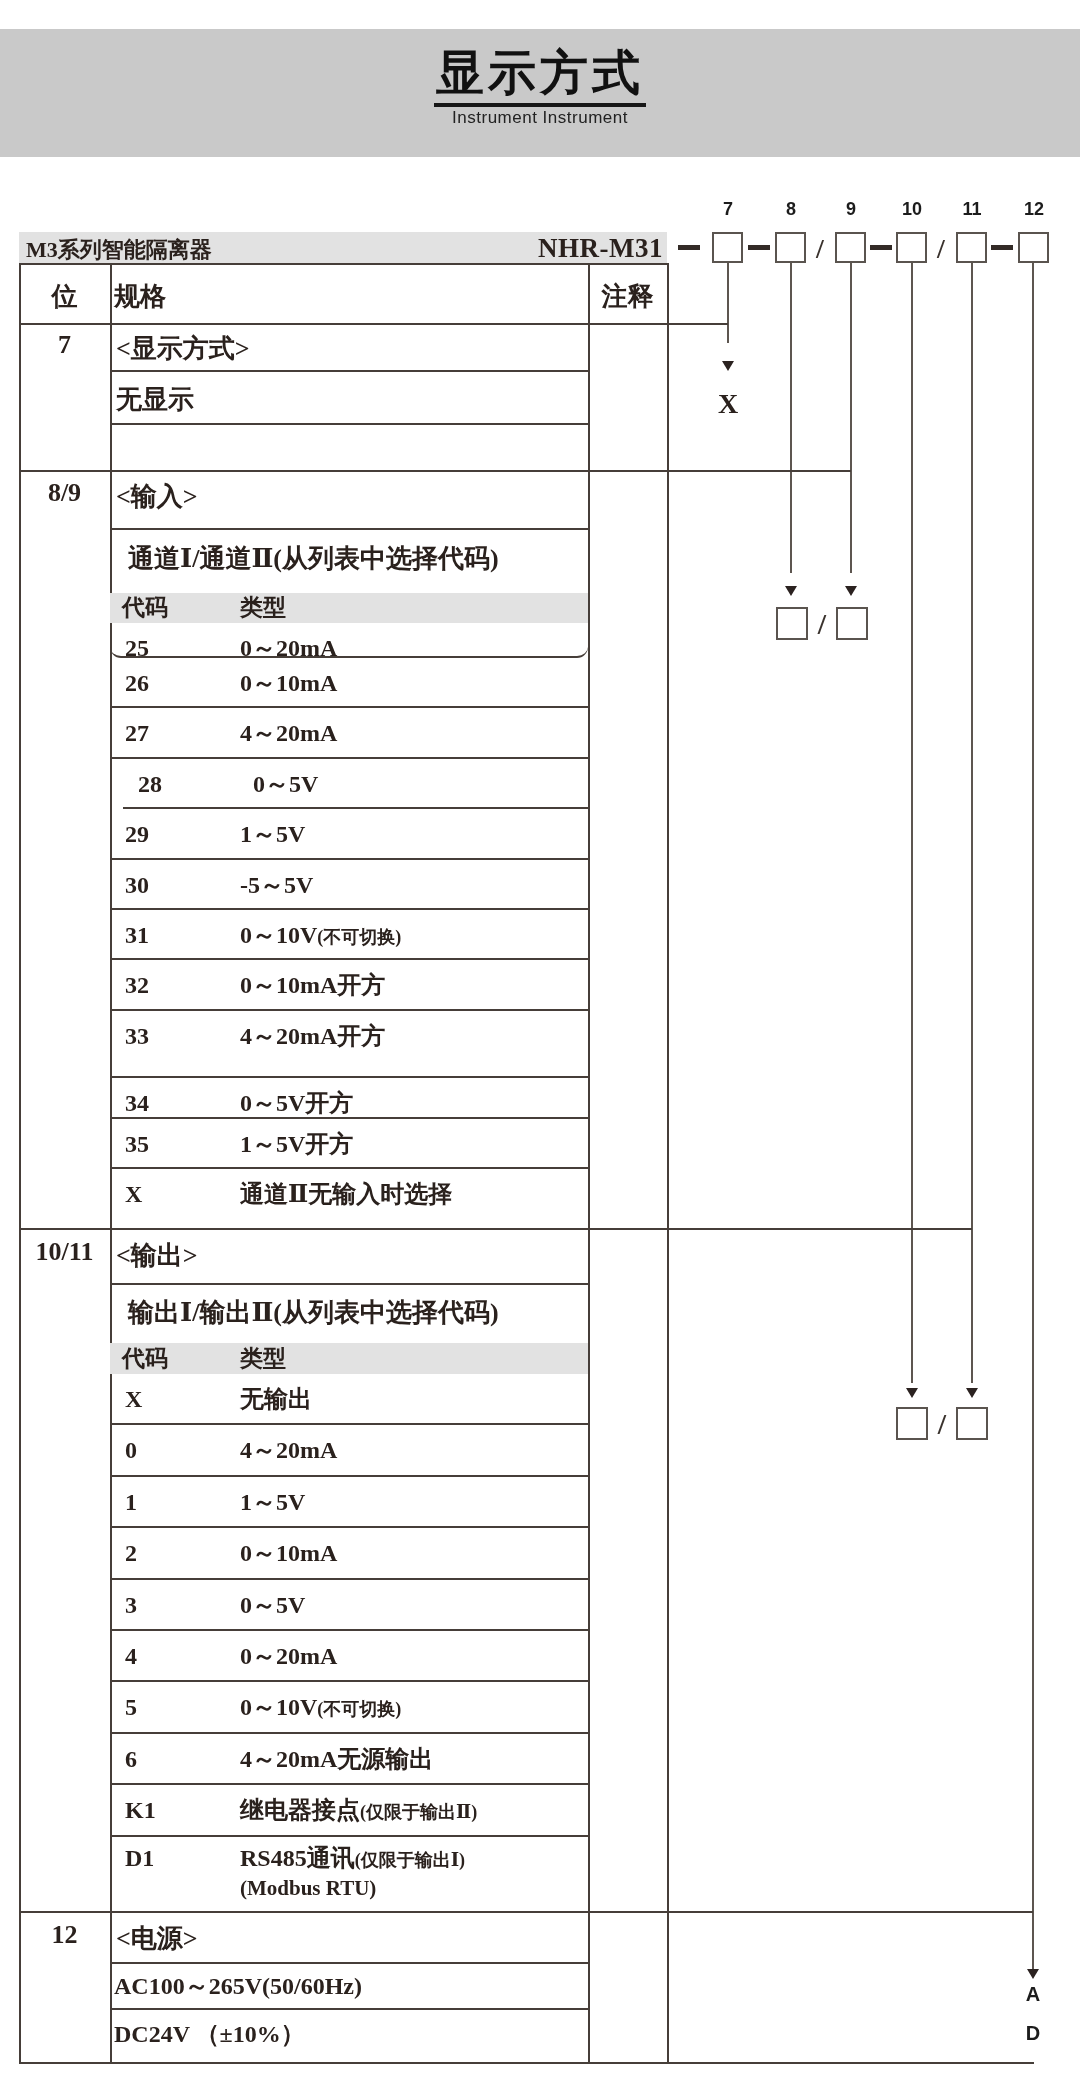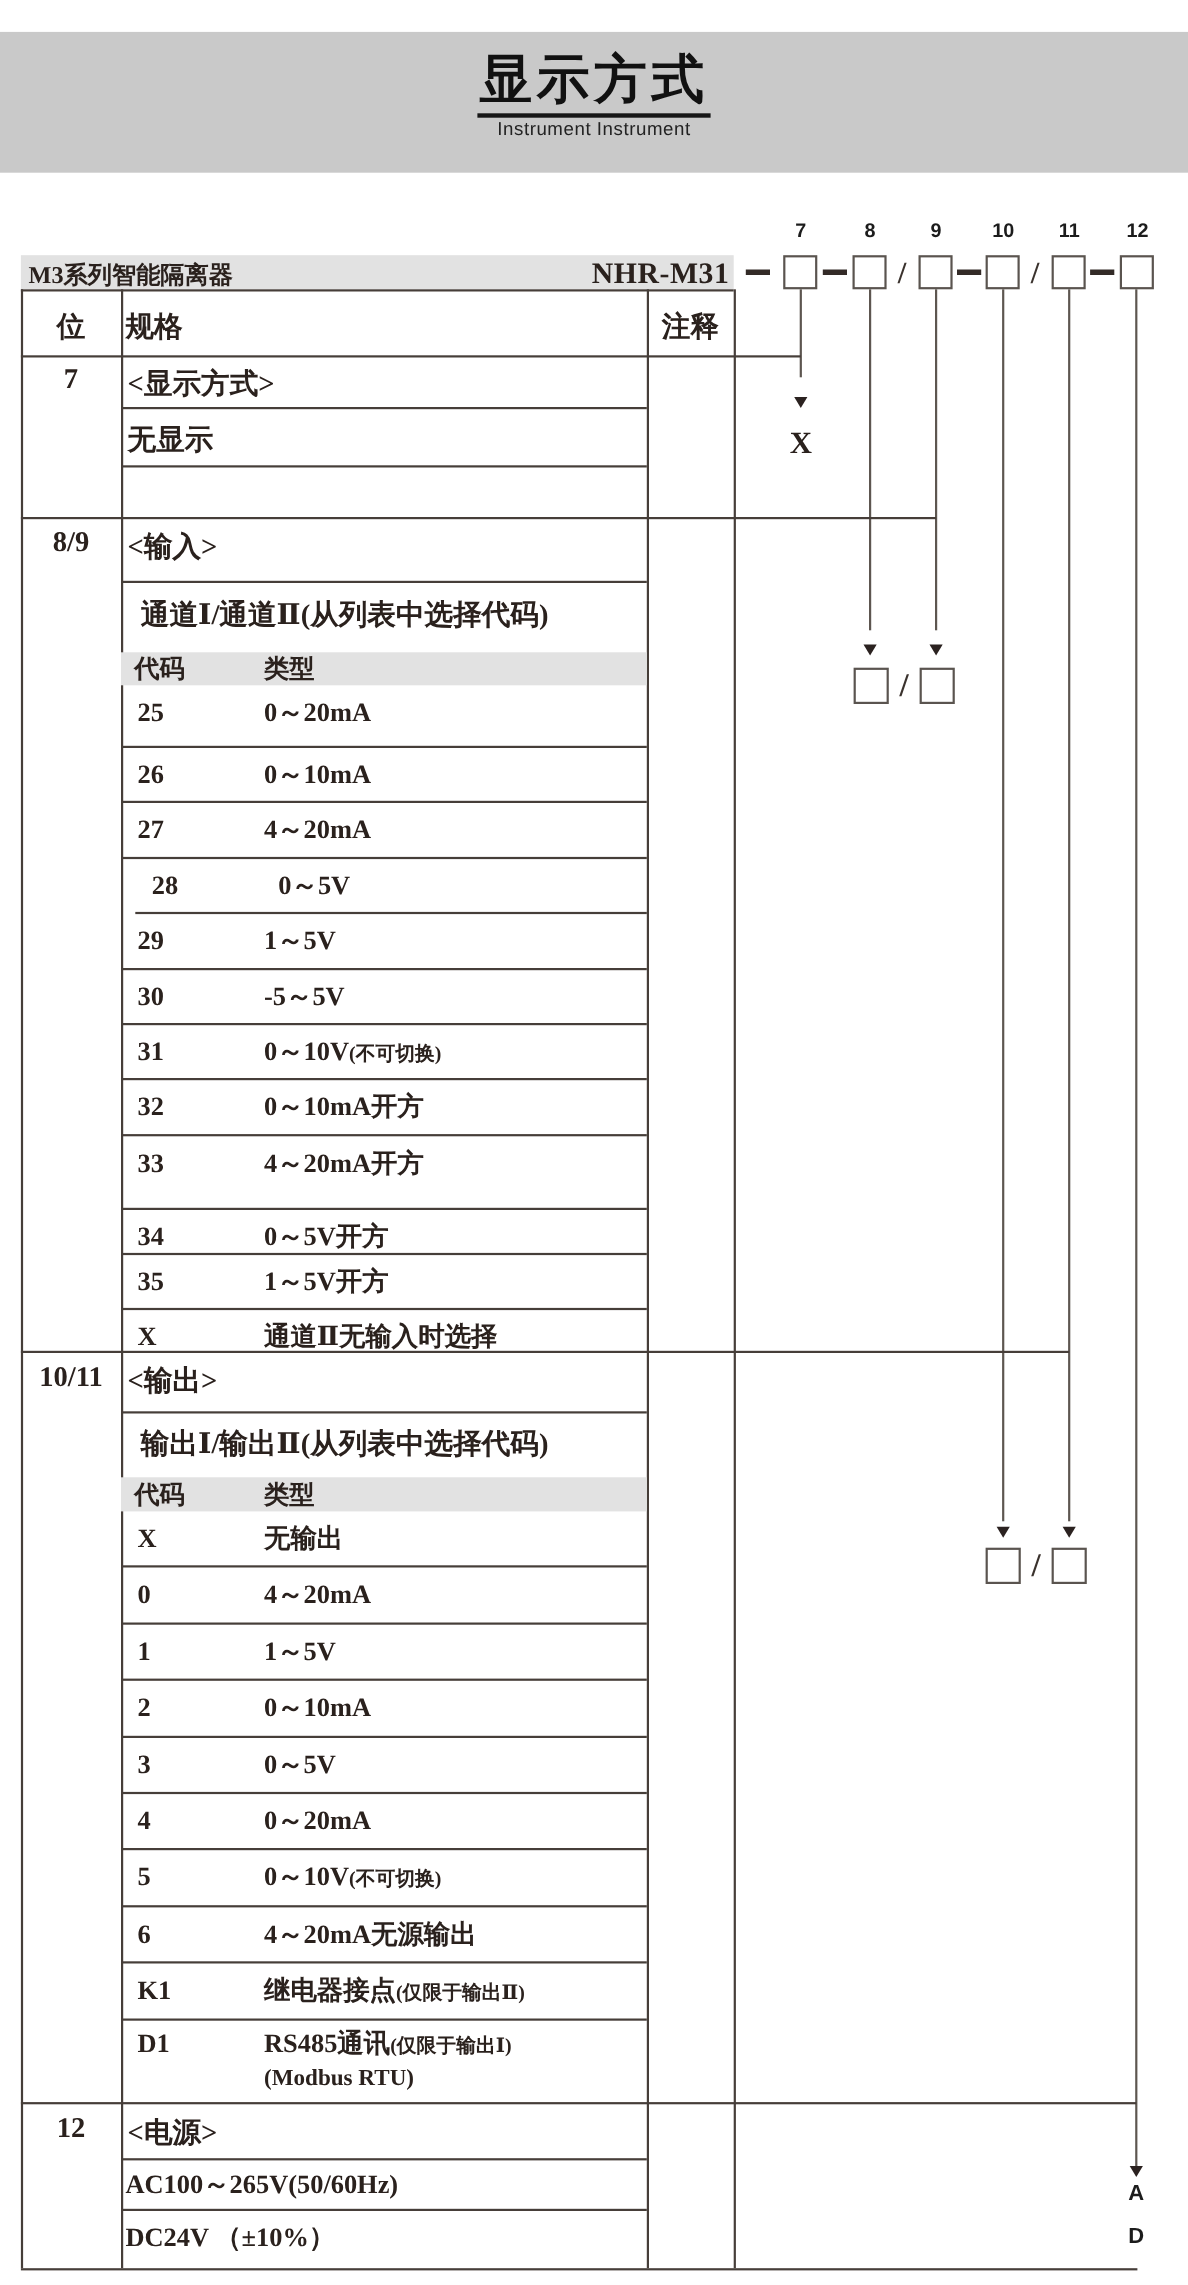--- a/index.html
+++ b/index.html
@@ -136,21 +136,21 @@
   <span class="stitle" style="top:382px">无显示</span>
 
   <span class="bit" style="top:478px">8/9</span>
   <span class="stitle" style="top:479px">&lt;输入&gt;</span>
   <span class="ssub" style="top:541px">通道Ⅰ/通道Ⅱ(从列表中选择代码)</span>
   <div class="gband" style="top:593px;height:30px;line-height:30px">
     <span style="left:12px">代码</span>
     <span style="left:130px">类型</span>
   </div>
   <div class="rows" id="input-rows" style="top:623px;height:605px">
-      <div class="crow" style="height: 57px; line-height: 50.42px;">
+      <div class="crow" style="height: 35px; line-height: 50.42px; border-radius: 11px;">
         <span class="ccode">25</span>
         <span class="ctype">0～20mA</span>
       </div>
       <div class="crow" style="height: 50.42px; line-height: 50.42px;">
         <span class="ccode">26</span>
         <span class="ctype">0～10mA</span>
       </div>
       <div class="crow" style="height: 50.42px; line-height: 50.42px;">
         <span class="ccode">27</span>
         <span class="ctype">4～20mA</span>

